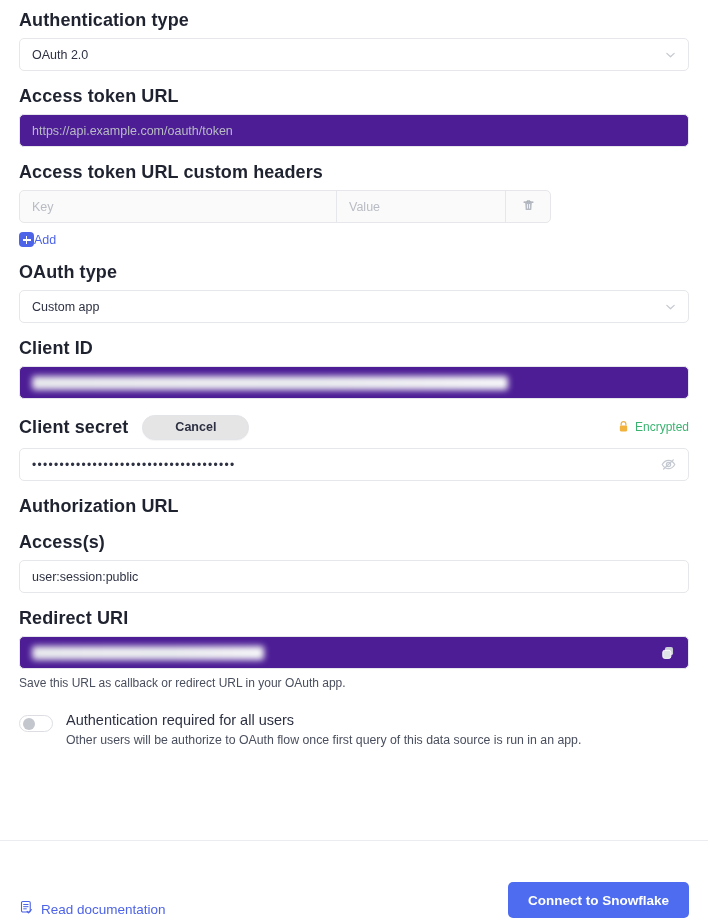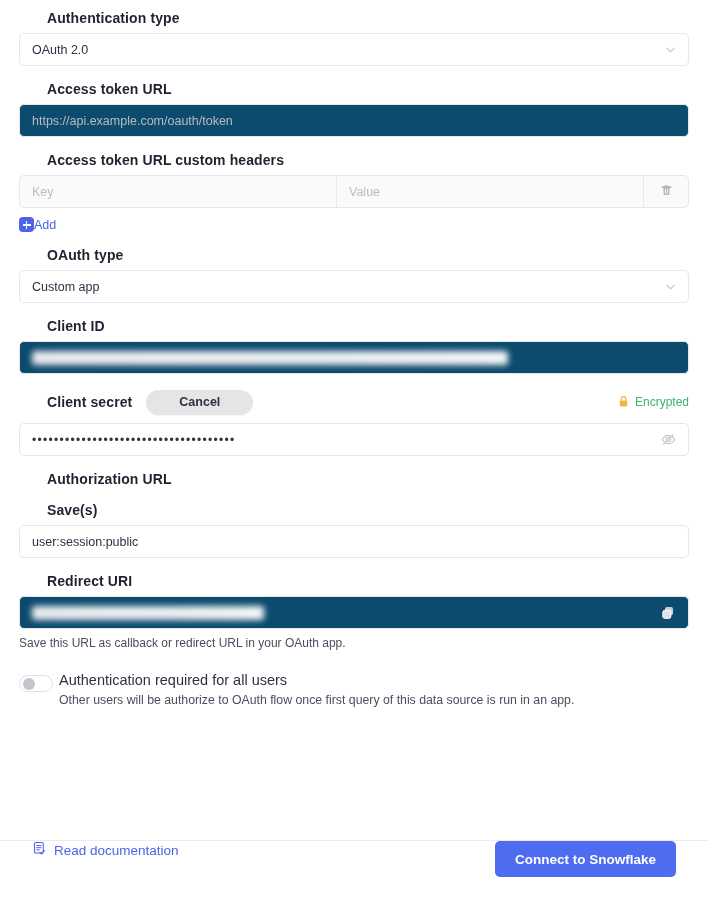--- a/index.html
+++ b/index.html
@@ -17,34 +17,33 @@
     overflow: hidden;
     display: flex;
     flex-direction: column;
   }
   .form-body {
     padding: 10px 19px 0 19px;
     flex: 1 1 auto;
   }
   .field { margin-bottom: 15px; }
   .label {
-    font-size: 14px;
+    font-size: 18px;
     color: #1f2330;
     font-weight: bold;
     margin-bottom: 7px;
     letter-spacing: .1px;
-    margin-left: 28px;
   }
   .control {
     position: relative;
     width: 670px;
     height: 33px;
     border: 1px solid #e6e7ea;
     border-radius: 5px;
-    background: #0c4a6e;
+    background: #4c1d95;
     display: flex;
     align-items: center;
     padding: 0 12px;
     font-size: 12.5px;
   }
   .control.filled { background: #ffffff; }
   .control .placeholder { color: #b9bcc4; font-size: 12.5px; }
   .control .value { color: #2d3142; font-size: 12.5px; }
   .select-chevron {
     position: absolute; right: 11px; top: 50%;
@@ -69,21 +68,21 @@
   .redact.id { width: 476px; }
   .redact.uri { width: 232px; }
   .dots {
     color: #2d3142;
     font-size: 12px;
     letter-spacing: 1.3px;
     font-family: "Liberation Sans", sans-serif;
   }
   
   .hdr-table {
-    width: 670px;
+    width: 532px;
     border: 1px solid #e6e7ea;
     border-radius: 5px;
     display: flex;
     height: 33px;
     overflow: hidden;
     background: #fafafa;
   }
   .hdr-cell {
     display: flex; align-items: center;
     padding: 0 12px;
@@ -146,21 +145,21 @@
   .lock-ico { width: 11px; height: 13px; flex: none; }
   .helper {
     font-size: 12px;
     color: #4a4f5e;
     margin-top: 7px;
   }
   
   .toggle-block {
     display: flex;
     margin-top: 22px;
-    gap: 6px;
+    gap: 13px;
   }
   .switch {
     width: 34px; height: 17px;
     border-radius: 9px;
     border: 1px solid #dcdee3;
     background: #fff;
     position: relative;
     flex: none;
     margin-top: 3px;
     cursor: pointer;
@@ -173,22 +172,22 @@
     top: 2.2px; left: 3px;
   }
   .toggle-title { font-size: 14.5px; color: #2d3142; }
   .toggle-sub { font-size: 12.3px; color: #4a4f5e; margin-top: 5px; }
   
   .footer {
     flex: none;
     height: 78px;
     border-top: 1px solid #ebecef;
     display: flex;
-    align-items: flex-start;
-    padding: 0 32px;
+    align-items: flex-end;
+    padding: 0 19px;
   }
   .doc-link {
     display: flex; align-items: center; gap: 7px;
     color: #4d63e8;
     font-size: 13.5px;
     cursor: pointer;
   }
   .primary-btn {
     margin-left: auto;
     background: #4d6cf0;
@@ -298,21 +297,21 @@
           </svg>
         </span>
       </div>
     </div>
 
     <div class="field">
       <div class="label">Authorization URL</div>
     </div>
 
     <div class="field">
-      <div class="label">Save(s)</div>
+      <div class="label">Access(s)</div>
       <div class="control filled">
         <span class="value">user:session:public</span>
       </div>
     </div>
 
     <div class="field">
       <div class="label">Redirect URI</div>
       <div class="control">
         <span class="redact uri"></span>
         <span class="trailing-icon">

